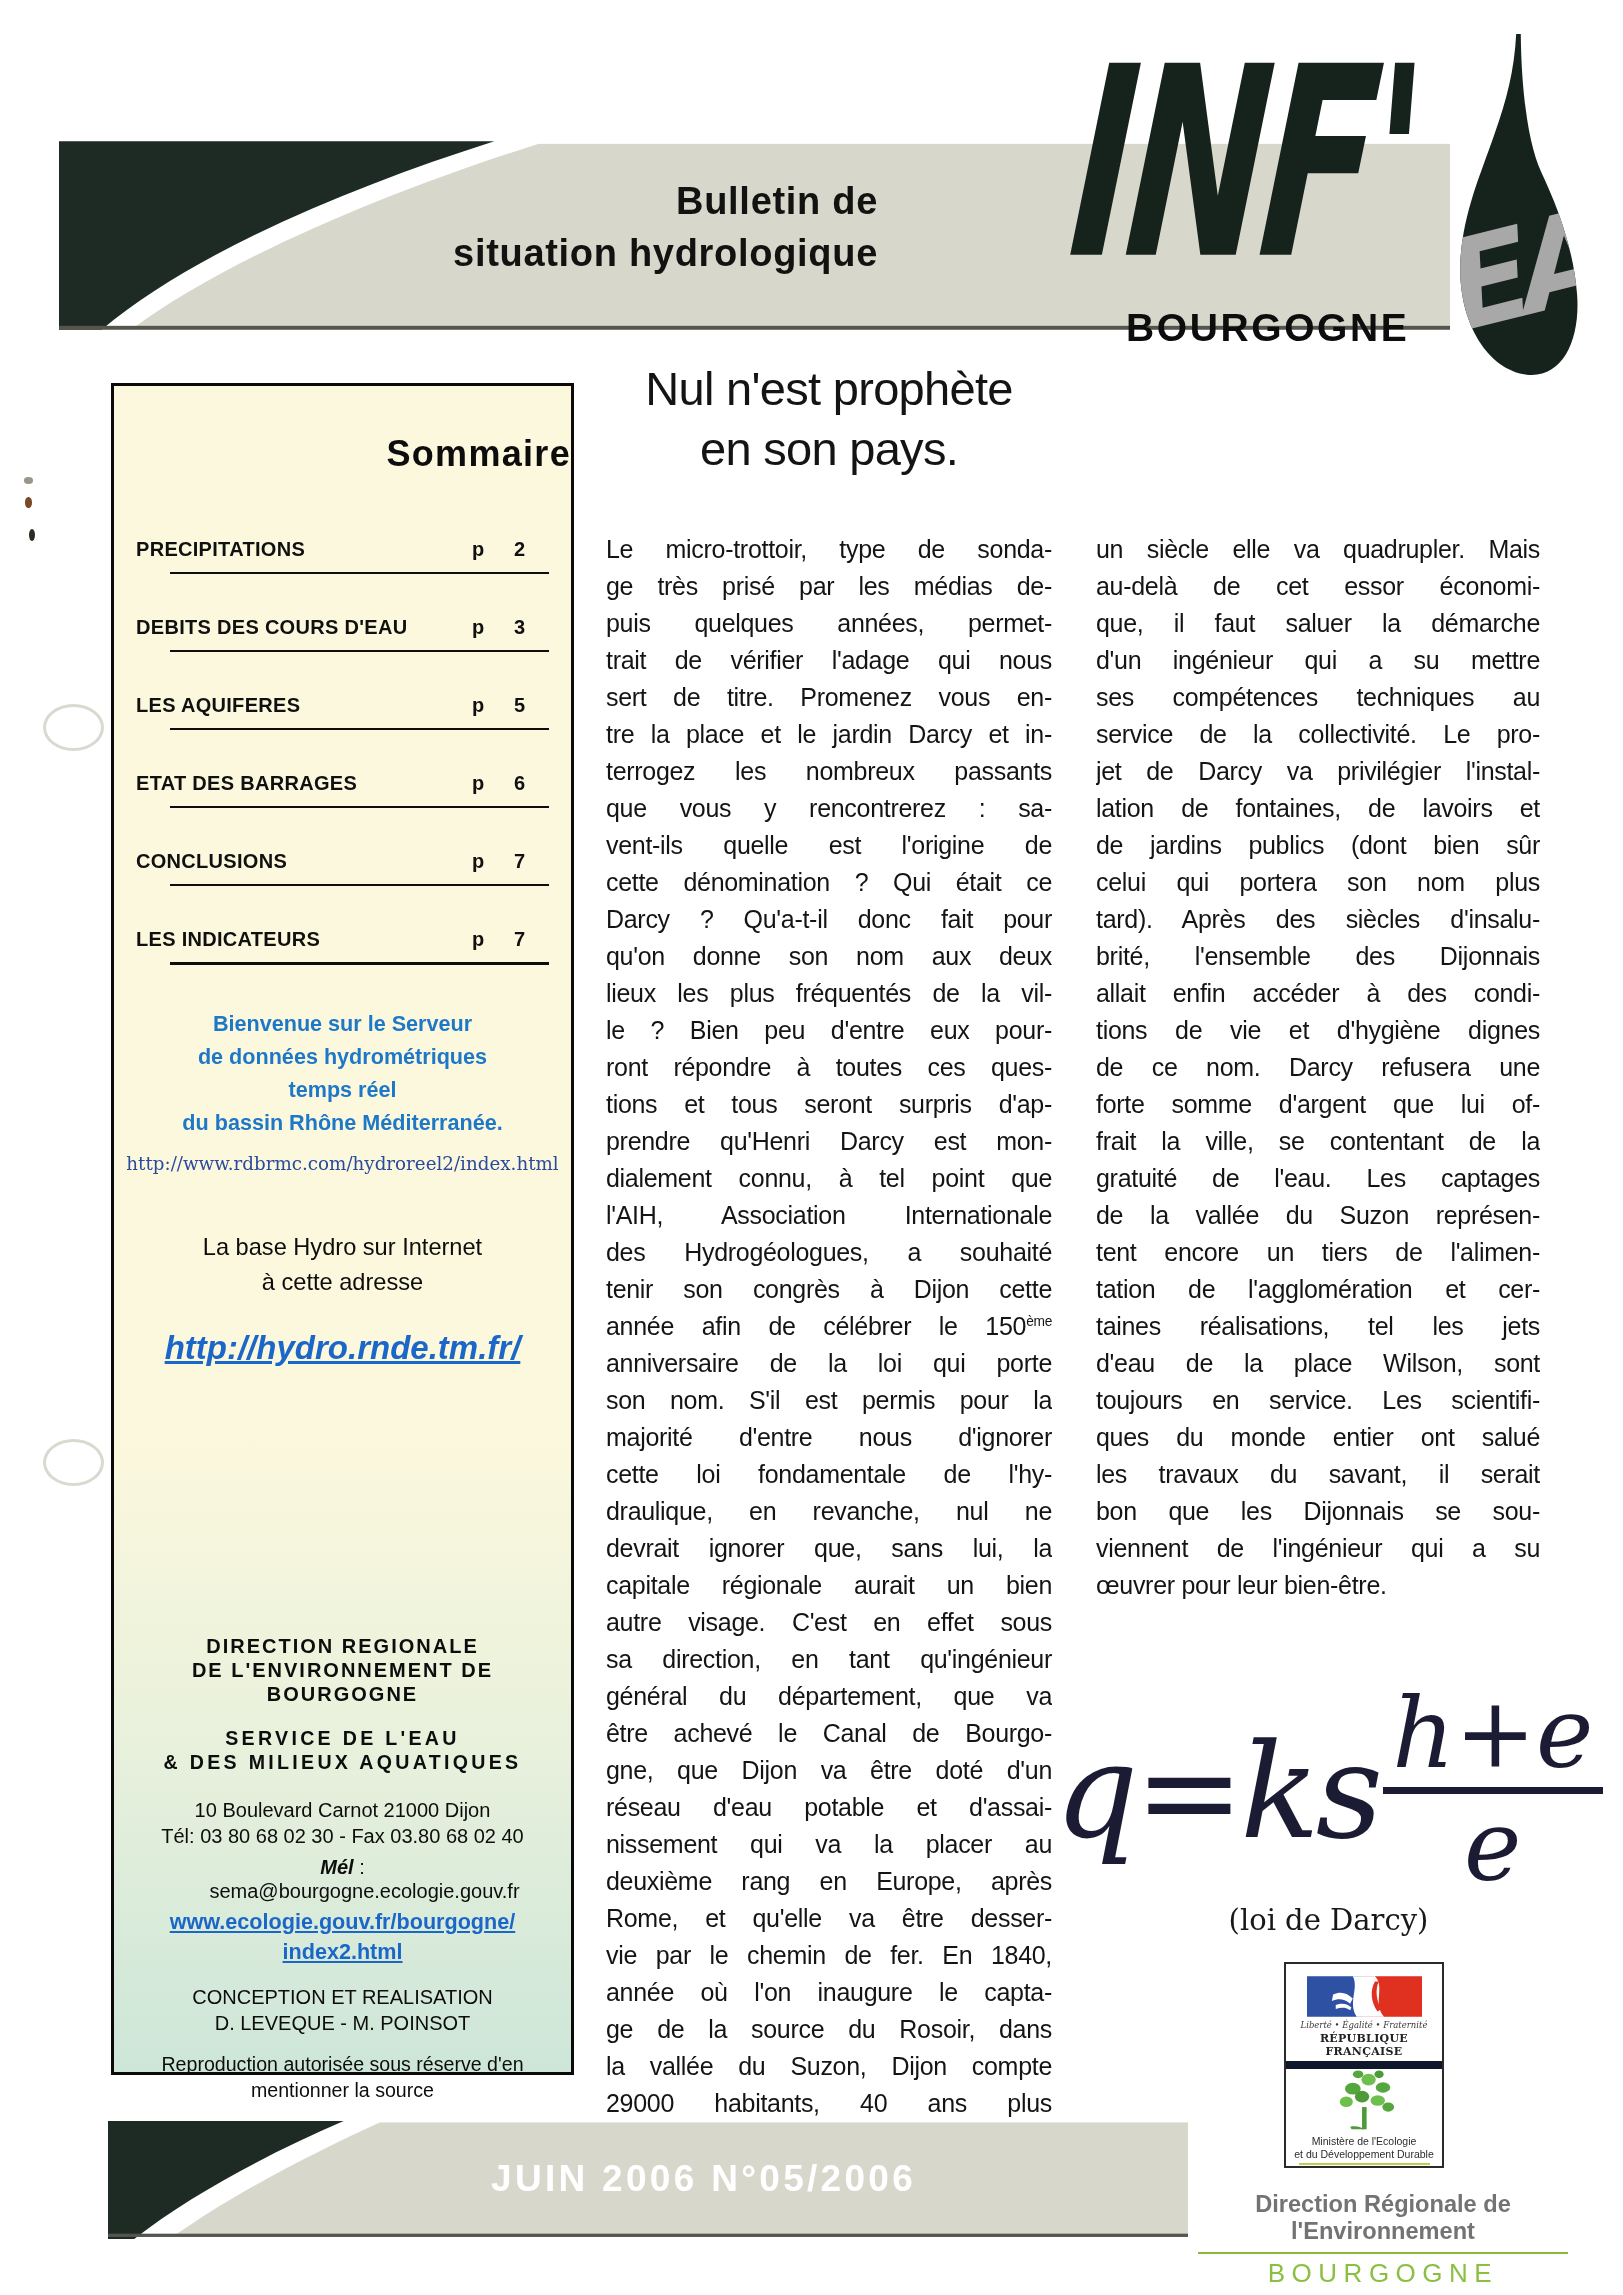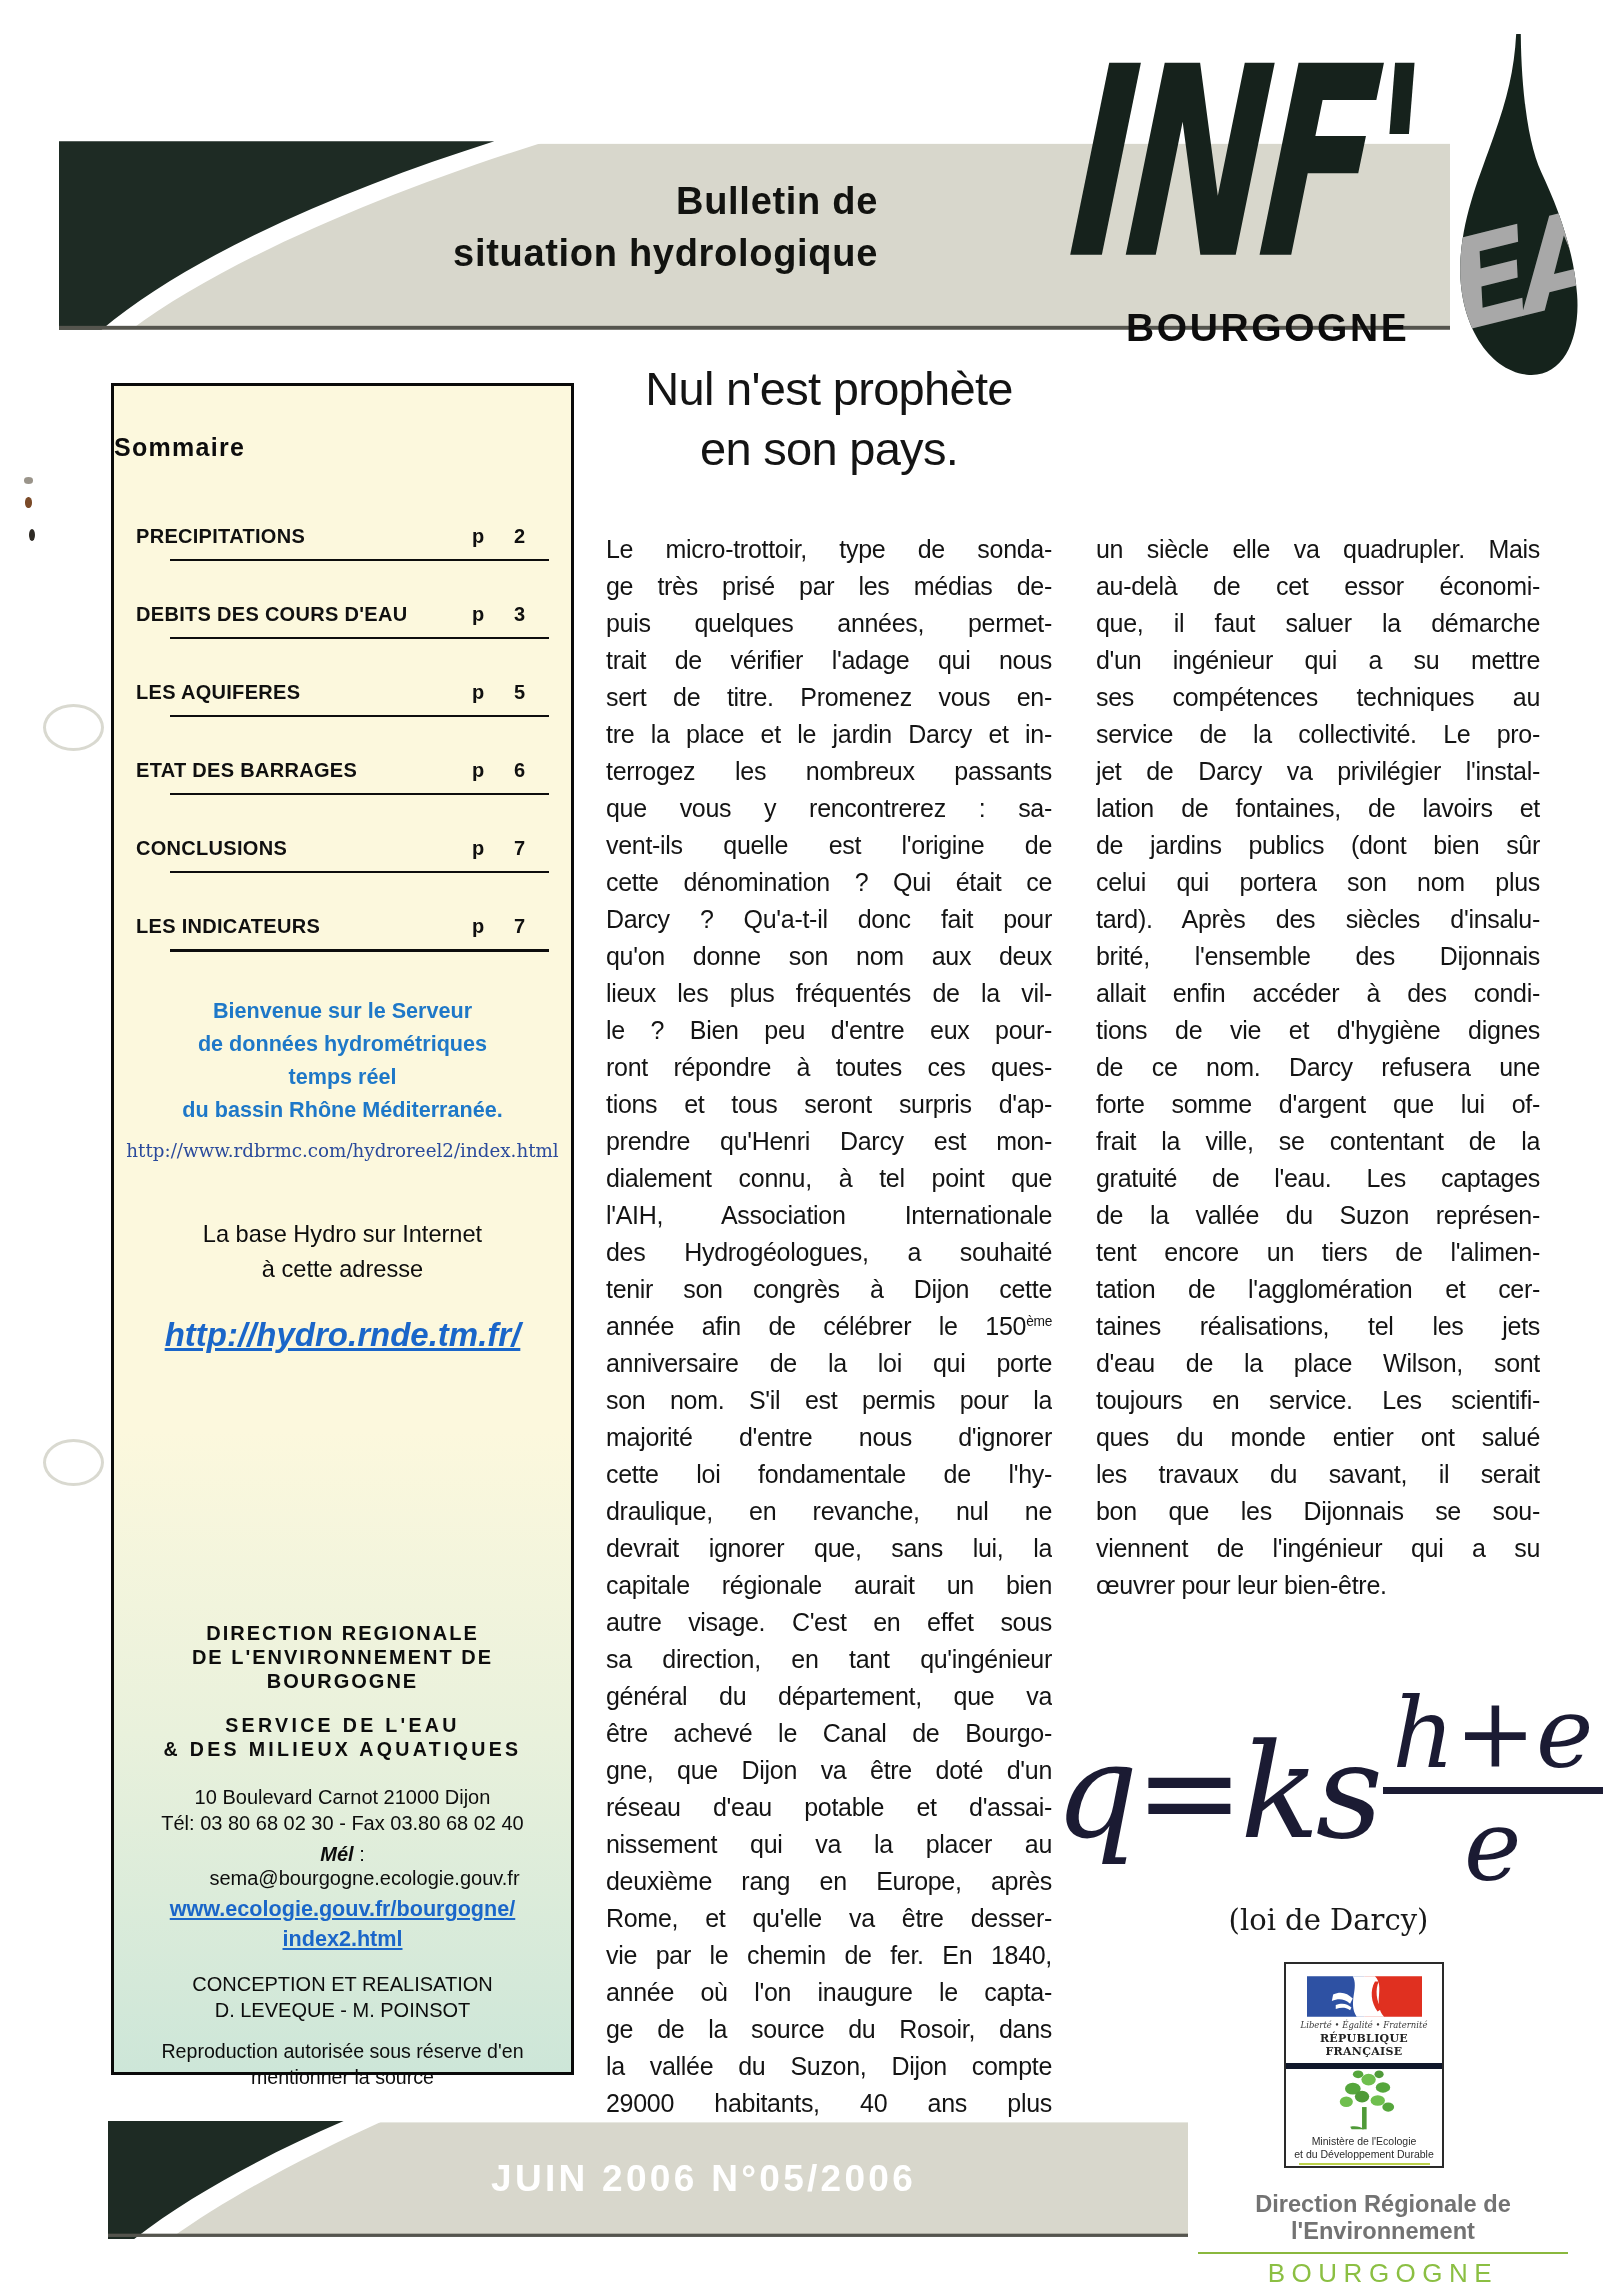--- a/index.html
+++ b/index.html
@@ -20,21 +20,21 @@
   .drop{position:absolute;left:1452px;top:34px;width:131px;height:367px;}
 
   
   .punch{position:absolute;width:55px;height:41px;border:3.3px solid #d9d9d0;border-radius:50%;background:#fff;}
   .speck{position:absolute;border-radius:50%;}
 
   
   .sommaire{position:absolute;left:111px;top:383px;width:463px;height:1692px;
      border:3.9px solid #0a0a0a;box-sizing:border-box;
      background:linear-gradient(180deg,#fcf8dd 0%,#fcf8dd 62%,#e9f1dc 80%,#cde6d8 100%);}
-  .sommaire-title{margin-top:47px;text-align:left;font-size:25px;font-weight:bold;
+  .sommaire-title{margin-top:47px;text-align:right;font-size:36px;font-weight:bold;
      letter-spacing:1.3px;color:#0d0d0d;}
   .toc{margin-top:63px;padding:0 22px 0 22px;}
   .toc-item{margin-bottom:42px;}
   .toc-row{display:flex;align-items:baseline;font-size:20px;font-weight:bold;color:#101010;letter-spacing:0.3px;}
   .toc-p{margin-left:auto;width:42px;}
   .toc-num{width:35px;}
   .toc-line{height:2.6px;background:#0d0d0d;margin:10.5px 0 0 34px;}
 
   .server-note{margin-top:11.8px;text-align:center;font-size:21.6px;font-weight:bold;
      color:#1e78c8;line-height:33px;white-space:pre-line;}
@@ -73,21 +73,21 @@
   .formula-lhs{font-size:131px;letter-spacing:-3.9px;}
   .frac{display:inline-block;text-align:center;margin-left:3.9px;}
   .frac-num{font-size:97px;line-height:98px;padding:0 9.2px 3.9px 9.2px;border-bottom:7.9px solid #1b1b33;}
   .frac-den{font-size:97px;line-height:105px;}
   .formula-caption{margin-top:3.9px;text-align:center;font-family:"DejaVu Serif", serif;
      font-size:29px;color:#181818;}
 
   
   .logos{position:absolute;left:1284px;top:1962px;width:160px;height:206px;
      border:2px solid #2a2a2a;box-sizing:border-box;background:#fff;}
-  .logo-cell-rf{height:105px;border-bottom:6px solid #0f172a;box-sizing:border-box;text-align:center;}
+  .logo-cell-rf{height:105px;border-bottom:8px solid #0f172a;box-sizing:border-box;text-align:center;}
   .rf-flag{margin-top:11.8px;}
   .rf-motto{font-family:"DejaVu Serif", serif;font-style:italic;font-size:8.5px;color:#3a3a3a;margin-top:1.3px;}
   .rf-name{font-family:"DejaVu Serif", serif;font-size:11px;font-weight:bold;color:#222;
      letter-spacing:0.3px;margin-top:2px;}
   .logo-cell-min{text-align:center;}
   .ministry-text{font-size:10.5px;line-height:12.4px;color:#2c2c2c;white-space:pre-line;margin-top:1.3px;}
   .ministry-line{height:2px;width:131px;margin:3.3px auto 0 auto;background:#bcd149;}
 
   
   .footer-banner{position:absolute;left:108px;top:2121px;width:1080px;height:118px;}

